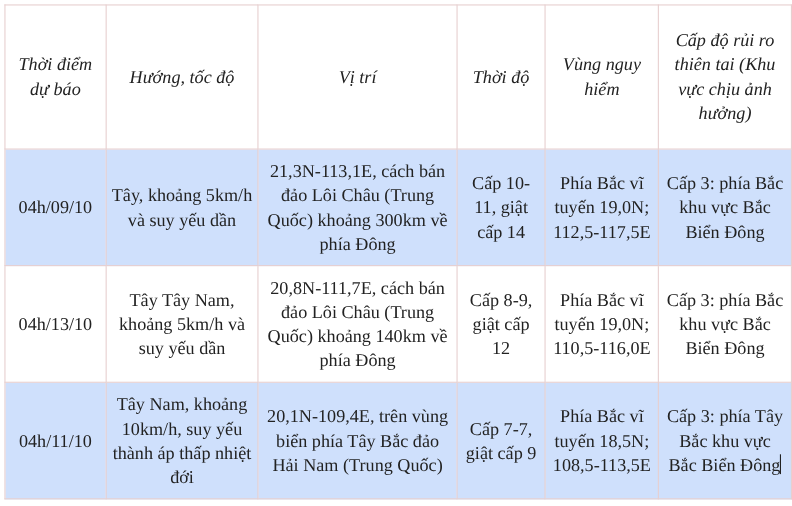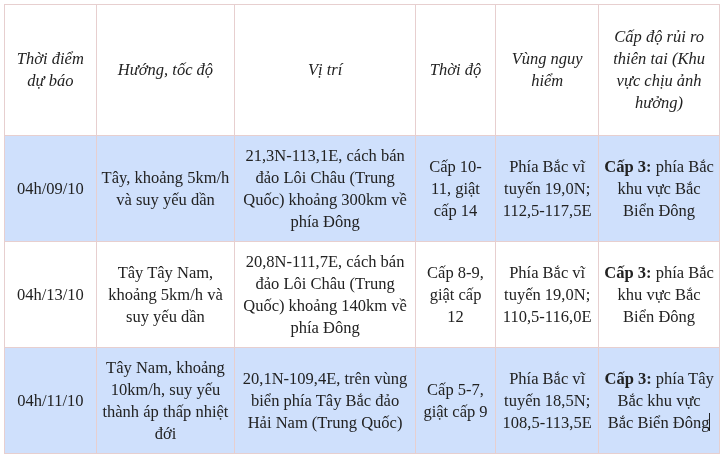--- a/index.html
+++ b/index.html
@@ -24,21 +24,21 @@
     tr.r2 td { height: 106px; }
     tr.r3 td { height: 106px; }
     tr.blue td { background: #cfe0fc; }
     tr.white td { background: #ffffff; }
     .c1 { width: 92px; margin-top: 25px; }
     .c2 { width: 140px; font-family: Liberation Serif, serif; }
     .c3 { width: 183px; }
     .c4 { width: 81px; }
     .c5 { width: 104px; }
     .c6 { width: 122px; }
-    b { font-weight: bold; }
+    b { font-weight: normal; }
     .caret { display: inline-block; width: 1px; height: 18px; background: #222; vertical-align: -3px; }
   </style>
 </head>
 <body>
 
 <div class="wrap">
   <table class="forecast">
     <tbody>
         <tr class="hdr">
       <td class="c1">Thời điểm dự báo</td>
@@ -61,19 +61,19 @@
       <td class="c2">Tây Tây Nam, khoảng 5km/h và suy yếu dần</td>
       <td class="c3">20,8N-111,7E, cách bán đảo Lôi Châu (Trung Quốc) khoảng 140km về phía Đông</td>
       <td class="c4">Cấp 8-9, giật cấp 12</td>
       <td class="c5">Phía Bắc vĩ tuyến 19,0N; 110,5-116,0E</td>
       <td class="c6"><b>Cấp 3:</b><span> phía Bắc khu vực Bắc Biển Đông</span></td>
     </tr>
     <tr class="r3 blue">
       <td class="c1">04h/11/10</td>
       <td class="c2">Tây Nam, khoảng 10km/h, suy yếu thành áp thấp nhiệt đới</td>
       <td class="c3">20,1N-109,4E, trên vùng biển phía Tây Bắc đảo Hải Nam (Trung Quốc)</td>
-      <td class="c4">Cấp 5-7, giật cấp 9</td>
+      <td class="c4">Cấp 7-7, giật cấp 9</td>
       <td class="c5">Phía Bắc vĩ tuyến 18,5N; 108,5-113,5E</td>
       <td class="c6"><b>Cấp 3:</b><span> phía Tây Bắc khu vực Bắc Biển Đông</span><span class="caret"></span></td>
     </tr>
   </tbody>
     </table>
 </div>
 
 </body></html>

